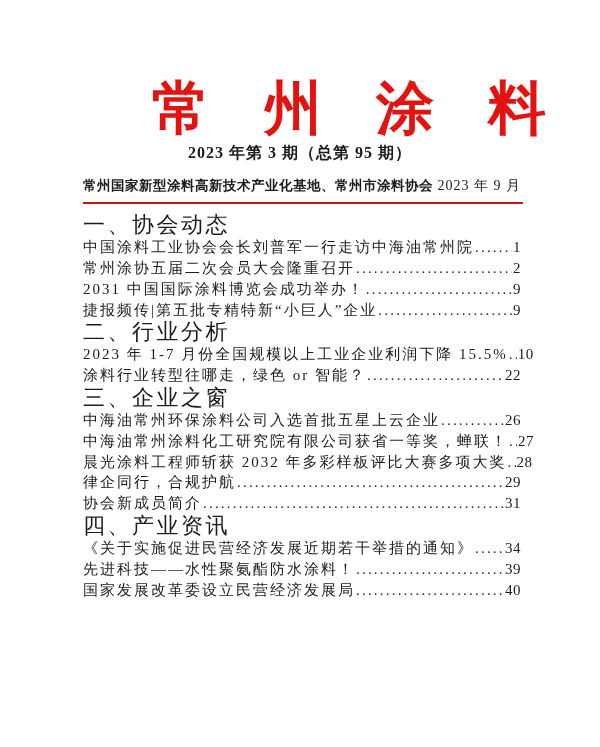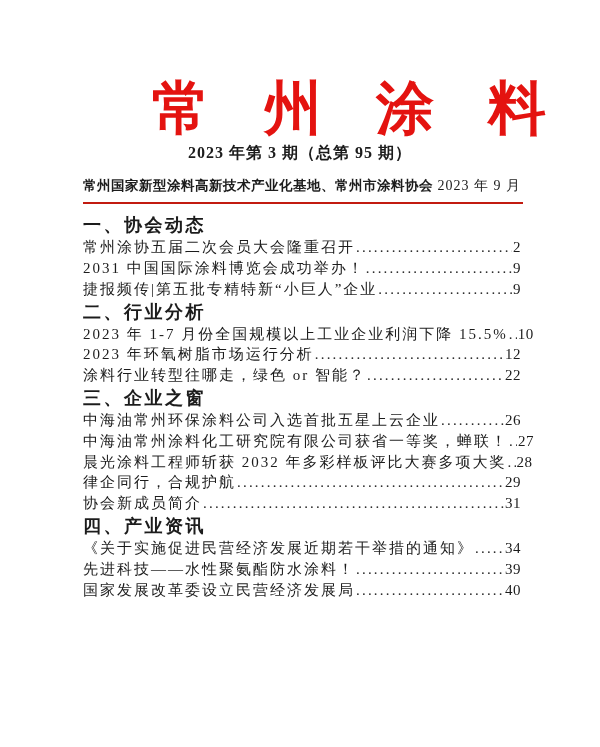--- a/index.html
+++ b/index.html
@@ -38,21 +38,21 @@
   .contents-heading{
     margin-top:8px;text-align:center;
     font-family:"Liberation Sans","DejaVu Sans",sans-serif;
     font-size:26px;font-weight:600;line-height:1.3;
     letter-spacing:21px;text-indent:21px;white-space:nowrap;
   }
   
   .toc{margin:9px 79px 0 83px;}
   .toc-section-heading{
     font-family:"Liberation Sans","DejaVu Sans",sans-serif;
-    font-size:18px;font-weight:bold;line-height:24px;
+    font-size:22px;font-weight:normal;line-height:24px;
     letter-spacing:2.5px;
   }
   .toc-line{
     display:flex;align-items:baseline;
     font-size:15px;line-height:20.8px;letter-spacing:2px;
   }
   .toc-title{white-space:nowrap;}
   .toc-dots{
     flex:1 1 auto;min-width:8px;overflow:hidden;white-space:nowrap;
     margin:0 1px;color:#2a2a2a;
@@ -77,45 +77,45 @@
     <span class="pub-date">2023 年 9 月</span>
   </div>
 
   <div class="red-rule"></div>
 
 
   <div class="toc">
 
     <div class="toc-section-heading">一、协会动态</div>
     <div class="toc-line">
+      <span class="toc-title">中国涂料工业协会会长刘普军一行走访中海油常州院</span>
+      <span class="toc-dots"></span>
+      <span class="toc-page">1</span>
+    </div>
+    <div class="toc-line">
       <span class="toc-title">常州涂协五届二次会员大会隆重召开</span>
       <span class="toc-dots"></span>
       <span class="toc-page">2</span>
     </div>
     <div class="toc-line">
       <span class="toc-title">2031 中国国际涂料博览会成功举办！</span>
       <span class="toc-dots"></span>
       <span class="toc-page">9</span>
     </div>
     <div class="toc-line">
       <span class="toc-title">捷报频传|第五批专精特新“小巨人”企业</span>
       <span class="toc-dots"></span>
       <span class="toc-page">9</span>
     </div>
 
     <div class="toc-section-heading">二、行业分析</div>
     <div class="toc-line">
       <span class="toc-title">2023 年 1-7 月份全国规模以上工业企业利润下降 15.5%</span>
       <span class="toc-dots"></span>
       <span class="toc-page">10</span>
-    </div>
-    <div class="toc-line">
-      <span class="toc-title">2023 年环氧树脂市场运行分析</span>
-      <span class="toc-dots"></span>
-      <span class="toc-page">12</span>
     </div>
     <div class="toc-line">
       <span class="toc-title">涂料行业转型往哪走，绿色 or 智能？</span>
       <span class="toc-dots"></span>
       <span class="toc-page">22</span>
     </div>
 
     <div class="toc-section-heading">三、企业之窗</div>
     <div class="toc-line">
       <span class="toc-title">中海油常州环保涂料公司入选首批五星上云企业</span>

